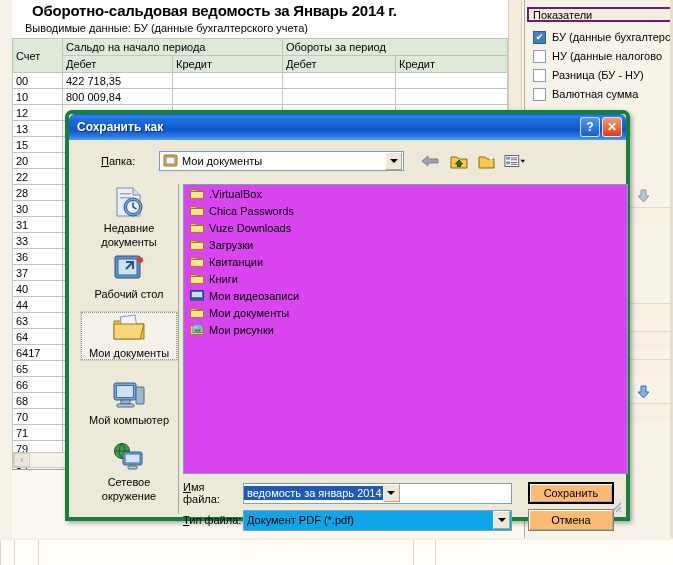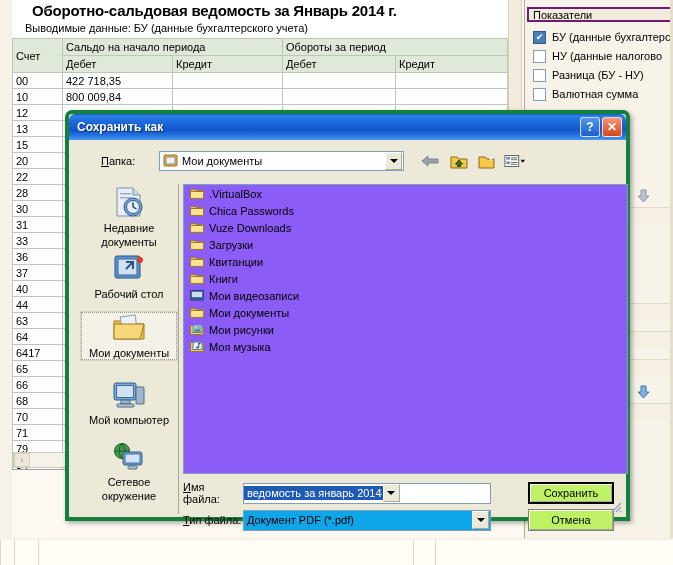--- a/index.html
+++ b/index.html
@@ -199,52 +199,52 @@
   }
   .place.selected {
     background: #f4f2e8;
     border: 1px dotted #9a958a;
     outline: 1px solid #d8d4c4;
   }
 
   
   #file-list {
     position: absolute; left: 112px; top: 44px; width: 445px; height: 290px;
-    background: #8b5cf6; border: 1px solid #7f9db9;
+    background: #d946ef; border: 1px solid #7f9db9;
     overflow: hidden;
   }
   .file-item {
     height: 17px; display: flex; align-items: center; gap: 5px;
     padding-left: 6px; font-size: 11px; color: #000;
   }
 
   
   #fname-row, #ftype-row {
     position: absolute; left: 112px; height: 22px; display: flex; align-items: center;
   }
   #fname-row { top: 342px; }
   #ftype-row { top: 369px; }
   .fld-label { width: 60px; font-size: 11px; color: #000; }
   .fld-label u { text-decoration: underline; }
   .fld-combo {
-    width: 248px; height: 21px; border: 1px solid #7f9db9; background: #fff;
+    width: 269px; height: 21px; border: 1px solid #7f9db9; background: #fff;
     display: flex; align-items: center;
   }
   .fld-combo .fld-text {
     flex: 1; font-size: 11px; color: #000; padding-left: 3px; white-space: nowrap;
   }
   .fld-combo.selected-text .fld-text {
     background: #1f5bb5; color: #fff; display: inline-block; flex: 0 0 auto;
     padding: 1px 1px 1px 3px;
   }
   .fld-combo.disabled { background: #0ea5e9; }
 
   .dlg-btn {
     position: absolute; width: 86px; height: 22px;
-    background: #bef264; border: 1px solid #7f7f73;
+    background: #fdba74; border: 1px solid #7f7f73;
     font-size: 11px; color: #000;
     display: flex; align-items: center; justify-content: center;
     box-shadow: inset 1px 1px 0 #fff, inset -1px -1px 0 #aca899;
   }
   .dlg-btn.default { border: 2px solid #000; }
   #btn-save { left: 457px; top: 342px; }
   #btn-cancel { left: 457px; top: 369px; }
 
   #dlg-resize {
     position: absolute; right: 1px; bottom: 1px; width: 14px; height: 14px;
@@ -734,32 +734,20 @@
         <div class="file-item">
           <span><svg width="14" height="12" viewBox="0 0 14 12">
               <path d="M0.5 2.5 h4.5 l1.3 1.3 h7.2 v7.7 H0.5 Z" fill="#f3cf63" stroke="#9c7a1e"></path>
               <rect x="3" y="2" width="9" height="7.5" fill="#dfeaf7" stroke="#5b7ba5"></rect>
               <rect x="4" y="3" width="7" height="5.5" fill="#7fb0dd"></rect>
               <circle cx="6" cy="4.7" r="0.9" fill="#fff28a"></circle>
               <path d="M4 8.5 l2.3 -2.8 l1.6 1.8 l1.3 -1.4 l1.8 2.4 Z" fill="#3f8a4b"></path>
             </svg></span>
           <span>Мои рисунки</span>
         </div>
-        <div class="file-item">
-          <span><svg width="14" height="12" viewBox="0 0 14 12">
-              <path d="M0.5 2.5 h4.5 l1.3 1.3 h7.2 v7.7 H0.5 Z" fill="#f3cf63" stroke="#9c7a1e"></path>
-              <rect x="3" y="2" width="9" height="7.5" fill="#eaf1f9" stroke="#5b7ba5"></rect>
-              <g fill="#2c4f80">
-                <rect x="8.3" y="3" width="1" height="4.3"></rect>
-                <ellipse cx="7.5" cy="7.4" rx="1.4" ry="1"></ellipse>
-                <path d="M8.3 3 l2.4 -0.7 v1.2 l-2.4 0.7 Z"></path>
-              </g>
-            </svg></span>
-          <span>Моя музыка</span>
-        </div>
       </div>
 
     <div id="fname-row">
       <span class="fld-label"><u>И</u><span>мя файла:</span></span>
       <span class="fld-combo selected-text">
         <span class="fld-text">ведомость за январь 2014</span>
         <span class="cmb-arrow"></span>
       </span>
     </div>
 

